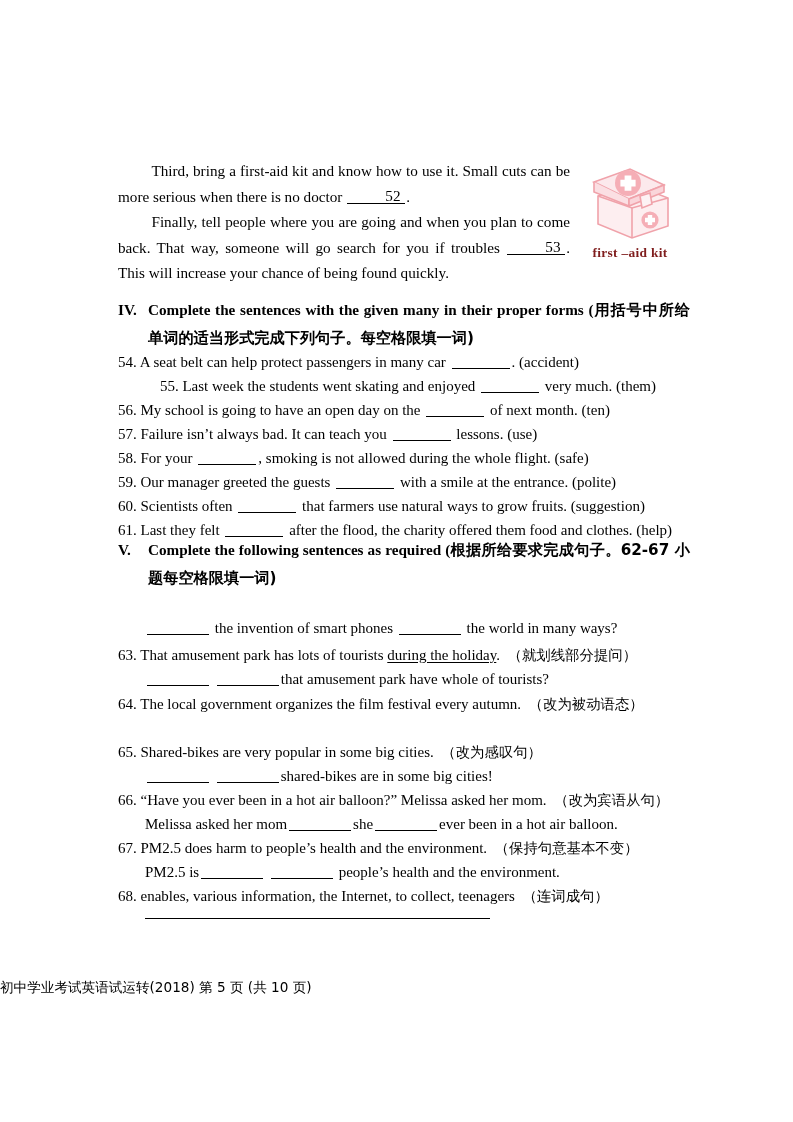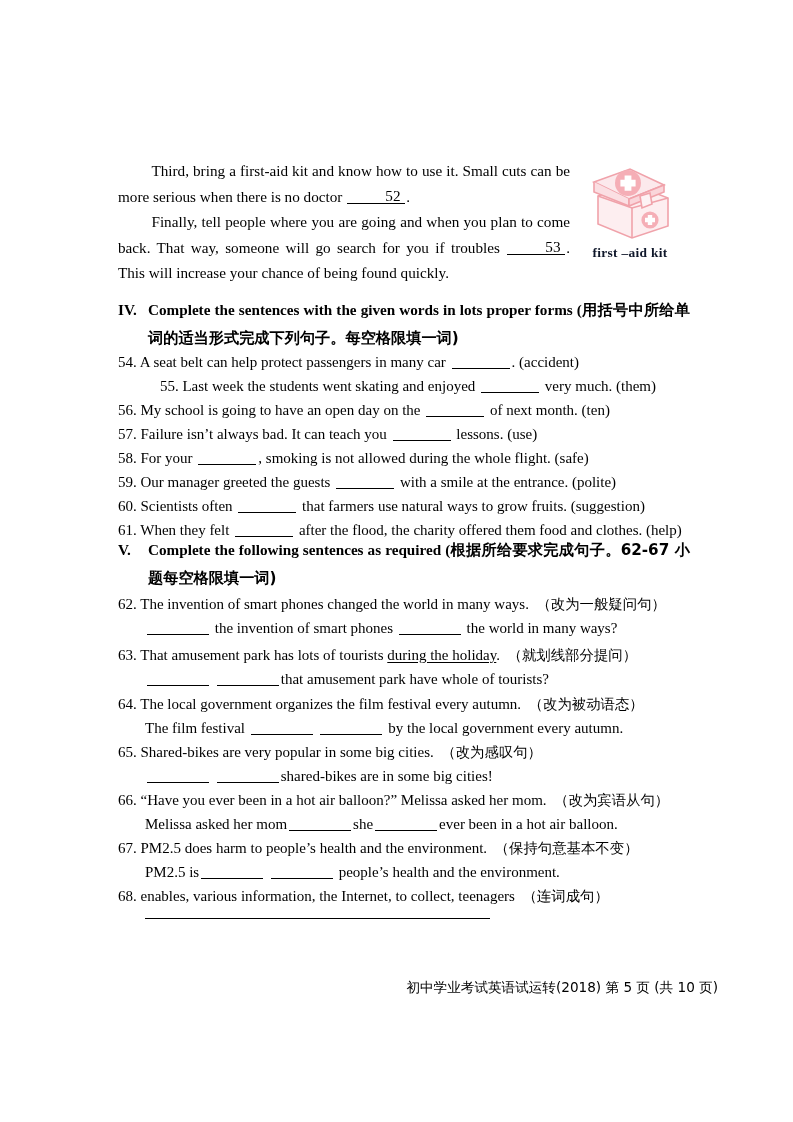--- a/index.html
+++ b/index.html
@@ -61,21 +61,21 @@
     width: 100px;
     height: 92px;
     margin: 0 auto;
     display: block;
   }
   .figure-kit .caption {
     font-size: 13.4px;
     font-weight: bold;
     letter-spacing: 0.3px;
     margin-top: 1px;
-    color: #0f172a;
+    color: #7f1d1d;
   }
 
   
   .section-heading {
     position: absolute;
     left: 118px;
     width: 572px;
     font-size: 15.2px;
     font-weight: bold;
     line-height: 27px;
@@ -135,22 +135,22 @@
     border-bottom: 1.4px solid #000;
     height: 0;
   }
 
   
   .footer {
     position: absolute;
     left: 0;
     top: 979px;
     width: 793px;
-    text-align: right;
-    padding-right: 75px;
+    text-align: left;
+    padding-right: 119px;
     box-sizing: border-box;
     font-size: 13.6px;
     font-family: "DejaVu Sans", "Liberation Serif", serif;
   }
 </style>
 </head>
 <body>
 
 <div class="page">
 
@@ -178,21 +178,21 @@
       <path d="M44.6 23.6 h6.8 v4.2 h4.2 v6.8 h-4.2 v4.2 h-6.8 v-4.2 h-4.2 v-6.8 h4.2 z" fill="#ffffff"></path>
 
       <circle cx="70" cy="68" r="8.6" fill="#f5aeb6"></circle>
       <path d="M67.8 63 h4.4 v2.8 h2.8 v4.4 h-2.8 v2.8 h-4.4 v-2.8 h-2.8 v-4.4 h2.8 z" fill="#ffffff"></path>
     </svg>
     <div class="caption">first –aid kit</div>
   </div>
 
   <div class="section-heading" style="top:296px;">
     <span class="roman">IV.</span>
-    <span class="body"><span>Complete the sentences with the given words in lots proper forms (</span><span class="cn">用括号中所给单词的适当形式完成下列句子。每空格限填一词)</span></span>
+    <span class="body"><span>Complete the sentences with the given many in their proper forms (</span><span class="cn">用括号中所给单词的适当形式完成下列句子。每空格限填一词)</span></span>
   </div>
 
   <div class="q" style="top:350px;">
     <span class="num">54.</span>
     <span>A seat belt can help protect passengers in many car</span>
     <span class="bl bl-w1"></span><span>. (accident)</span>
   </div>
 
   <div class="q" style="top:374px;text-align:center;">
     <span class="num">55.</span>
@@ -230,35 +230,30 @@
 
   <div class="q" style="top:494px;">
     <span class="num">60.</span>
     <span>Scientists often</span>
     <span class="bl bl-w1"></span>
     <span>that farmers use natural ways to grow fruits. (suggestion)</span>
   </div>
 
   <div class="q" style="top:518px;">
     <span class="num">61.</span>
-    <span>When they felt</span>
+    <span>Last they felt</span>
     <span class="bl bl-w1"></span>
     <span>after the flood, the charity offered them food and clothes. (help)</span>
   </div>
 
   <div class="section-heading" style="top:536px;">
     <span class="roman">V.</span>
     <span class="body"><span>Complete the following sentences as required (</span><span class="cn">根据所给要求完成句子。62-67 小题每空格限填一词)</span></span>
   </div>
 
-  <div class="q" style="top:592px;">
-    <span class="num">62.</span>
-    <span>The invention of smart phones changed the world in many ways.</span>
-    &nbsp;<span class="cn-inline">（改为一般疑问句）</span>
-  </div>
   <div class="q" style="top:616px;">
     <span class="sub"><span class="bl bl-w2"></span>
       <span>the invention of smart phones</span>
       <span class="bl bl-w2"></span>
       <span>the world in many ways?</span></span>
   </div>
 
   <div class="q" style="top:643px;">
     <span class="num">63.</span>
     <span>That amusement park has lots of tourists</span>
@@ -268,26 +263,20 @@
   <div class="q" style="top:667px;">
     <span class="sub"><span class="bl bl-w2"></span>
       <span class="bl bl-w2"></span><span>that amusement park have whole of tourists?</span></span>
   </div>
 
   <div class="q" style="top:692px;">
     <span class="num">64.</span>
     <span>The local government organizes the film festival every autumn.</span>
     &nbsp;<span class="cn-inline">（改为被动语态）</span>
   </div>
-  <div class="q" style="top:716px;">
-    <span class="sub"><span>The film festival</span>
-      <span class="bl bl-w2"></span>
-      <span class="bl bl-w2"></span>
-      <span>by the local government every autumn.</span></span>
-  </div>
 
   <div class="q" style="top:740px;">
     <span class="num">65.</span>
     <span>Shared-bikes are very popular in some big cities.</span>
     &nbsp;<span class="cn-inline">（改为感叹句）</span>
   </div>
   <div class="q" style="top:764px;">
     <span class="sub"><span class="bl bl-w2"></span>
       <span class="bl bl-w2"></span><span>shared-bikes are in some big cities!</span></span>
   </div>

